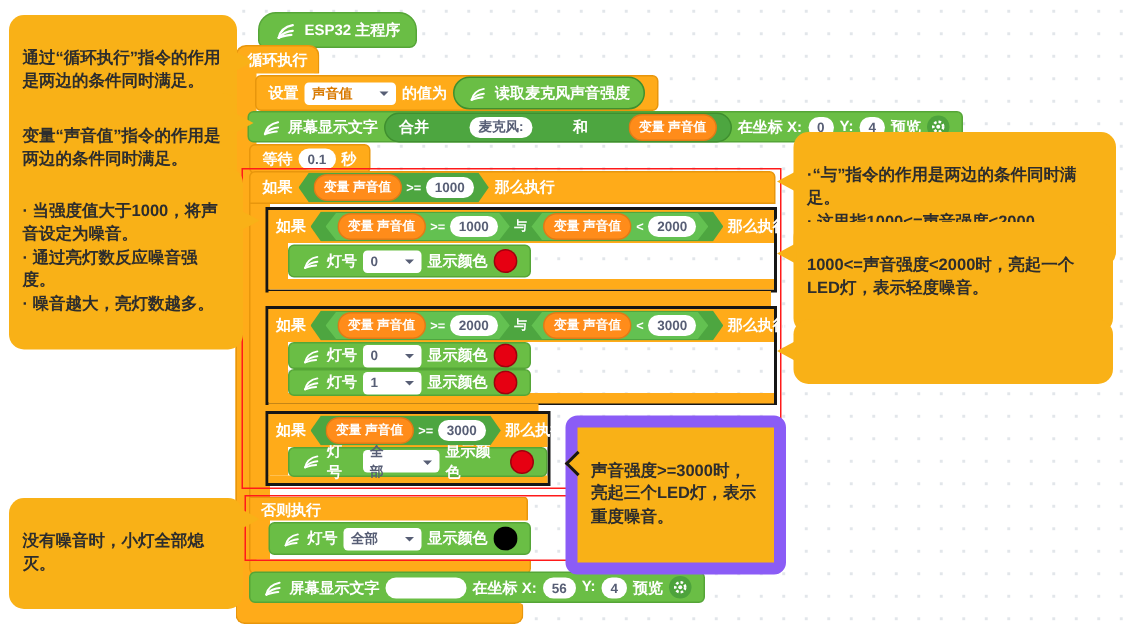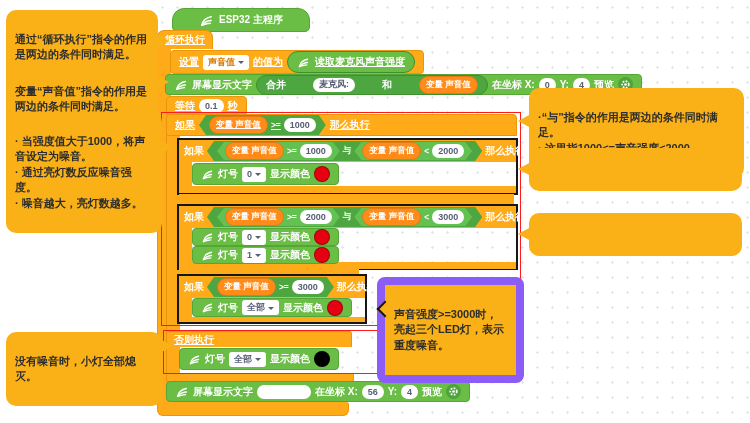--- a/index.html
+++ b/index.html
@@ -4,32 +4,32 @@
 <style>
   html,body{margin:0;padding:0;background:#fff;}
   .stage{position:relative;width:750px;height:423px;background:#fff;overflow:hidden;
          font-family:"Liberation Sans","DejaVu Sans",sans-serif;}
   .gridarea{position:absolute;left:155px;top:0;right:0;bottom:0;
             background-image:radial-gradient(circle,#e2e6ea 1px,transparent 1.2px);
             background-size:15px 15px;}
   
   .blk{position:absolute;display:flex;align-items:center;white-space:nowrap;
        font-size:10px;font-weight:bold;color:#fff;box-sizing:border-box;}
-  .orange{background:var(--block_orange);border:1px solid var(--block_orange_border);text-decoration:underline;}
+  .orange{background:var(--block_orange);border:1px solid var(--block_orange_border);}
   .green{background:var(--block_green);border:1px solid var(--block_green_border);}
   .row{height:22px;border-radius:4px;padding:0 8px;gap:4px;}
-  .hat{border-radius:12px 12px 5px 5px;gap:5px;padding:0 26px;}
+  .hat{border-radius:12px 12px 5px 5px;gap:5px;padding:0 10px;}
   .tab{border-radius:7px 7px 0 0;padding:0 7px;border-bottom:none;}
   .arm{position:absolute;background:var(--block_orange);border-left:1px solid var(--block_orange_border);}
   .foot{position:absolute;background:var(--block_orange);border:1px solid var(--block_orange_border);border-top:none;border-radius:0 3px 6px 6px;}
   .pill{background:#fff;color:var(--oval_text);border-radius:8px;height:14px;display:inline-flex;
         align-items:center;justify-content:center;padding:0 6px;font-size:9px;font-weight:bold;}
   .varpill{background:var(--var_orange);color:#fff;border-radius:9px;height:16px;padding:0 6px;
         display:inline-flex;align-items:center;font-size:8.5px;font-weight:bold;border:1px solid rgba(0,0,0,.12);}
-  .dd{background:#fff;border-radius:3px;height:15px;display:inline-flex;align-items:center;gap:3px;
+  .dd{background:#fff;border-radius:3px;height:15px;display:inline-flex;align-items:center;gap:18px;
       padding:0 5px;color:var(--oval_text);font-size:9px;font-weight:bold;}
   .dd.orangetext{color:#d97a00;}
   .caret{width:0;height:0;border:3.5px solid transparent;border-top-color:#575e75;margin-top:4px;}
   .hex{clip-path:polygon(7px 0,calc(100% - 7px) 0,100% 50%,calc(100% - 7px) 100%,7px 100%,0 50%);
        background:var(--hex_green_dark);height:20px;display:inline-flex;align-items:center;
        gap:3px;padding:0 10px;font-size:8.5px;}
   .hex .hex{background:var(--hex_green);height:18px;padding:0 8px;}
   .rep{background:var(--block_green);border:1px solid #3f8f2f;border-radius:11px;height:20px;
        display:inline-flex;align-items:center;gap:5px;padding:0 9px;}
   .swatch{width:14px;height:14px;border-radius:50%;border:1px solid rgba(0,0,0,.3);display:inline-block;}
@@ -366,20 +366,21 @@
     <span>·“与”指令的作用是两边的条件同时满足。
 · 这里指1000&lt;=声音强度&lt;2000</span>
     <span class="tail l" style="top:26px;"></span>
   </div>
 
   <div class="callout" style="left:6px;top:332px;width:156px;">
     <span>没有噪音时，小灯全部熄灭。</span>
     <span class="tail r" style="top:7px;"></span>
   </div>
   <div class="callout" style="left:529px;top:148px;width:213px;">
+    <span>1000&lt;=声音强度&lt;2000时，亮起一个LED灯，表示轻度噪音。</span>
     <span class="tail l" style="top:14px;"></span>
   </div>
   <div class="callout" style="left:529px;top:213px;width:213px;">
     <span class="tail l" style="top:14px;"></span>
   </div>
 
   <div class="callout boxed" style="left:377px;top:277px;width:147px;">
     <span>声音强度&gt;=3000时，亮起三个LED灯，表示重度噪音。</span>
     <span class="tailsq"></span>
   </div>

